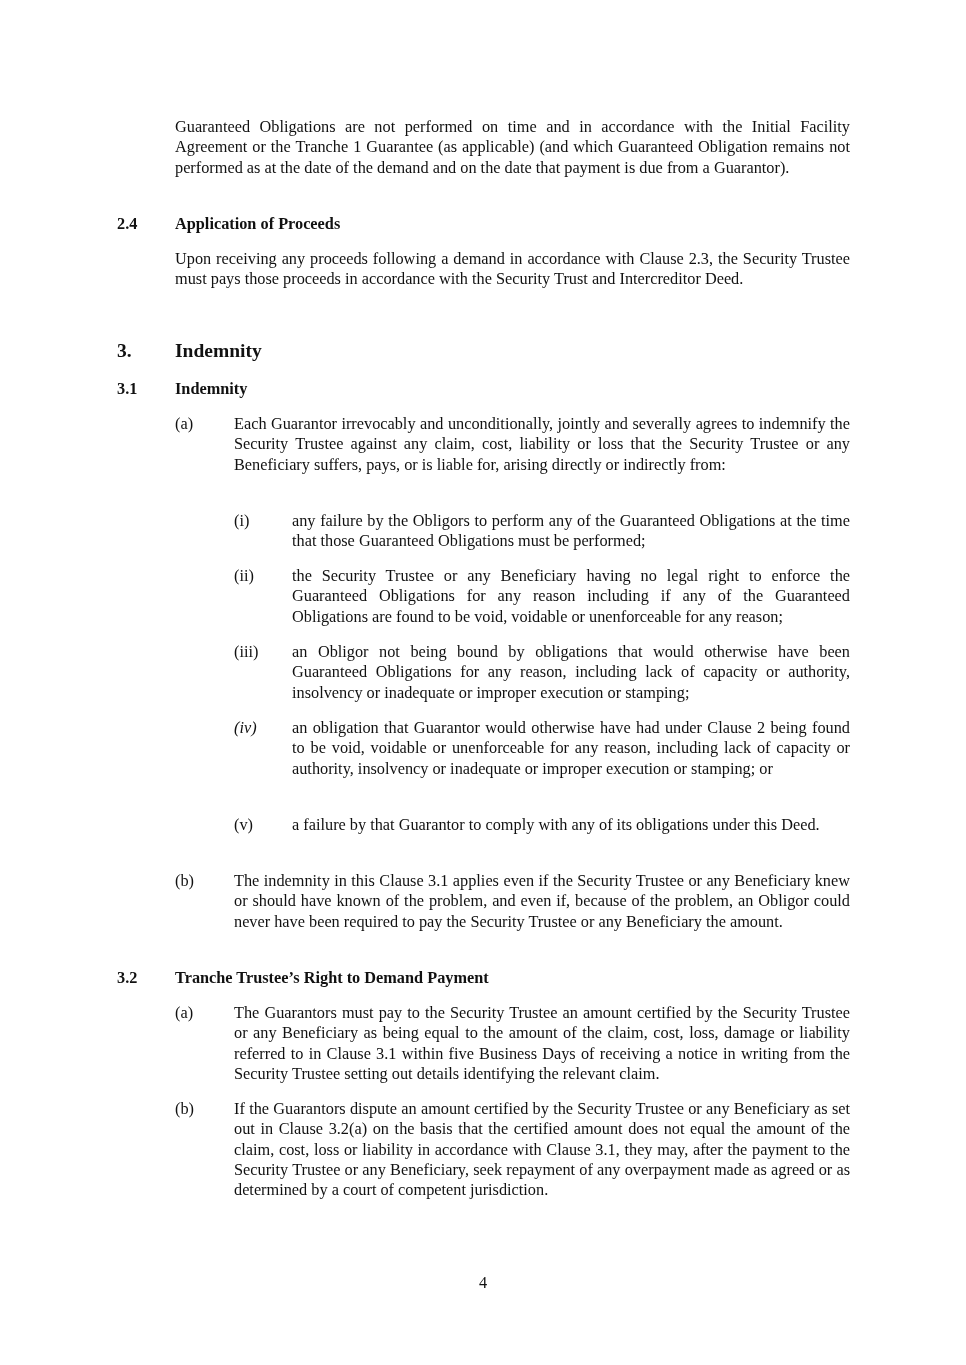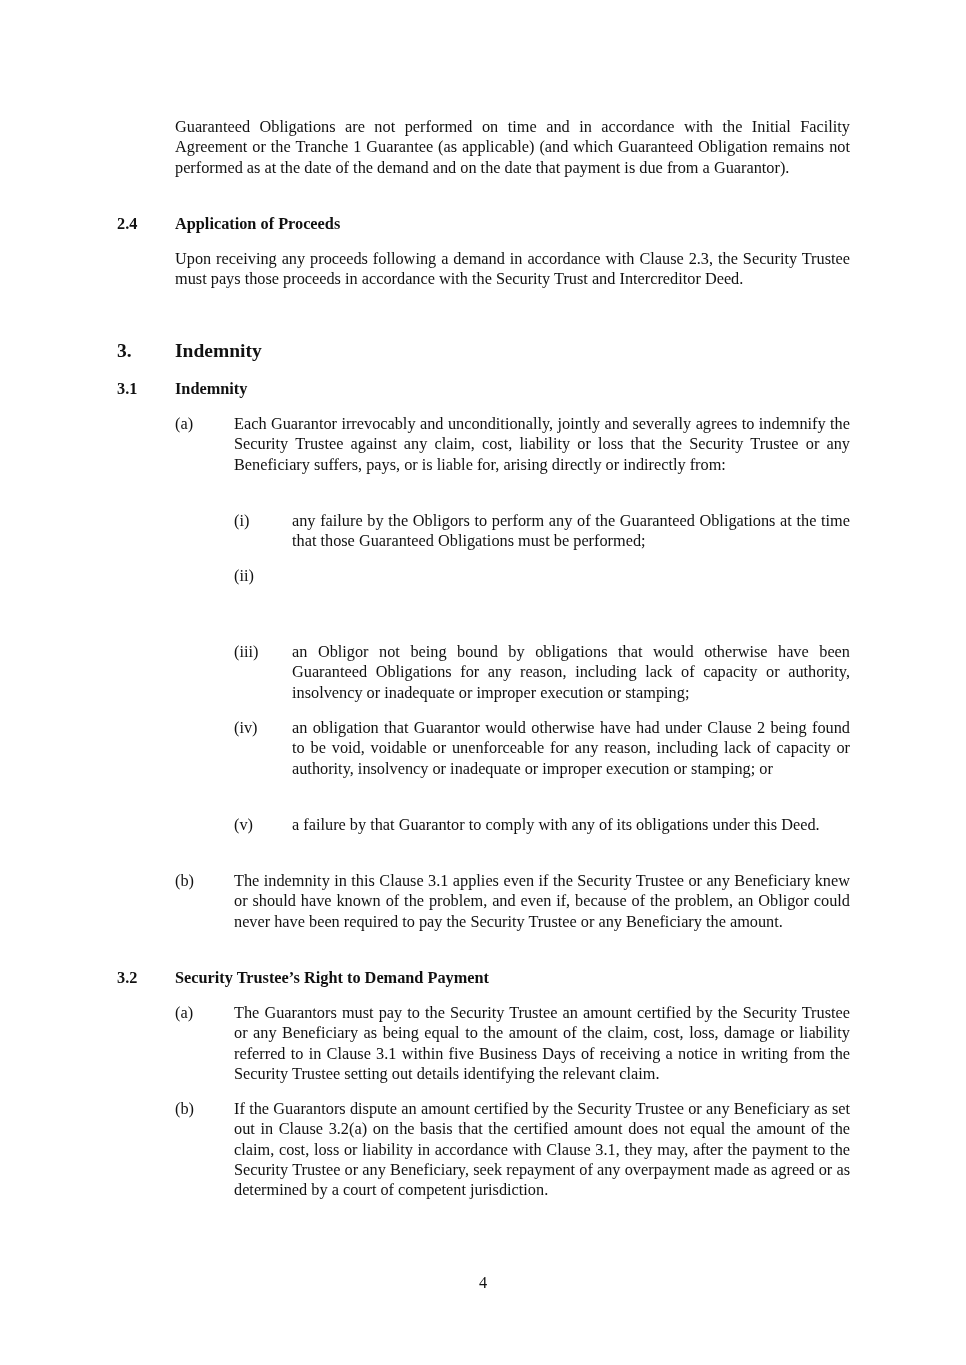--- a/index.html
+++ b/index.html
@@ -38,35 +38,36 @@
   <div class="num" style="top:379px;">3.1</div>
   <div class="head" style="top:379px;">Indemnity</div>
 
   <div class="lbl-a" style="top:414px;">(a)</div>
   <div class="txt-a" style="top:414px;">Each Guarantor irrevocably and unconditionally, jointly and severally agrees to indemnify the Security Trustee against any claim, cost, liability or loss that the Security Trustee or any Beneficiary suffers, pays, or is liable for, arising directly or indirectly from:</div>
 
   <div class="lbl-i" style="top:511px;">(i)</div>
   <div class="txt-i" style="top:511px;font-family:Liberation Serif, serif;">any failure by the Obligors to perform any of the Guaranteed Obligations at the time that those Guaranteed Obligations must be performed;</div>
 
   <div class="lbl-i" style="top:566px;">(ii)</div>
+  <div class="txt-i" style="top:566px;">the Security Trustee or any Beneficiary having no legal right to enforce the Guaranteed Obligations for any reason including if any of the Guaranteed Obligations are found to be void, voidable or unenforceable for any reason;</div>
 
   <div class="lbl-i" style="top:642px;">(iii)</div>
   <div class="txt-i" style="top:642px;">an Obligor not being bound by obligations that would otherwise have been Guaranteed Obligations for any reason, including lack of capacity or authority, insolvency or inadequate or improper execution or stamping;</div>
 
-  <div class="lbl-i" style="top:718px;">(iv)</div>
+  <div class="lbl-i" style="top:718px;font-style:italic;">(iv)</div>
   <div class="txt-i" style="top:718px;">an obligation that Guarantor would otherwise have had under Clause 2 being found to be void, voidable or unenforceable for any reason, including lack of capacity or authority, insolvency or inadequate or improper execution or stamping; or</div>
 
   <div class="lbl-i" style="top:815px;">(v)</div>
   <div class="txt-i" style="top:815px;">a failure by that Guarantor to comply with any of its obligations under this Deed.</div>
 
   <div class="lbl-a" style="top:871px;">(b)</div>
   <div class="txt-a" style="top:871px;">The indemnity in this Clause 3.1 applies even if the Security Trustee or any Beneficiary knew or should have known of the problem, and even if, because of the problem, an Obligor could never have been required to pay the Security Trustee or any Beneficiary the amount.</div>
 
   <div class="num" style="top:968px;">3.2</div>
-  <div class="head" style="top:968px;">Security Trustee’s Right to Demand Payment</div>
+  <div class="head" style="top:968px;">Tranche Trustee’s Right to Demand Payment</div>
 
   <div class="lbl-a" style="top:1003px;">(a)</div>
   <div class="txt-a" style="top:1003px;">The Guarantors must pay to the Security Trustee an amount certified by the Security Trustee or any Beneficiary as being equal to the amount of the claim, cost, loss, damage or liability referred to in Clause 3.1 within five Business Days of receiving a notice in writing from the Security Trustee setting out details identifying the relevant claim.</div>
 
   <div class="lbl-a" style="top:1099px;">(b)</div>
   <div class="txt-a" style="top:1099px;">If the Guarantors dispute an amount certified by the Security Trustee or any Beneficiary as set out in Clause 3.2(a) on the basis that the certified amount does not equal the amount of the claim, cost, loss or liability in accordance with Clause 3.1, they may, after the payment to the Security Trustee or any Beneficiary, seek repayment of any overpayment made as agreed or as determined by a court of competent jurisdiction.</div>
 
   <div class="pgnum">4</div>
 </div>
 

